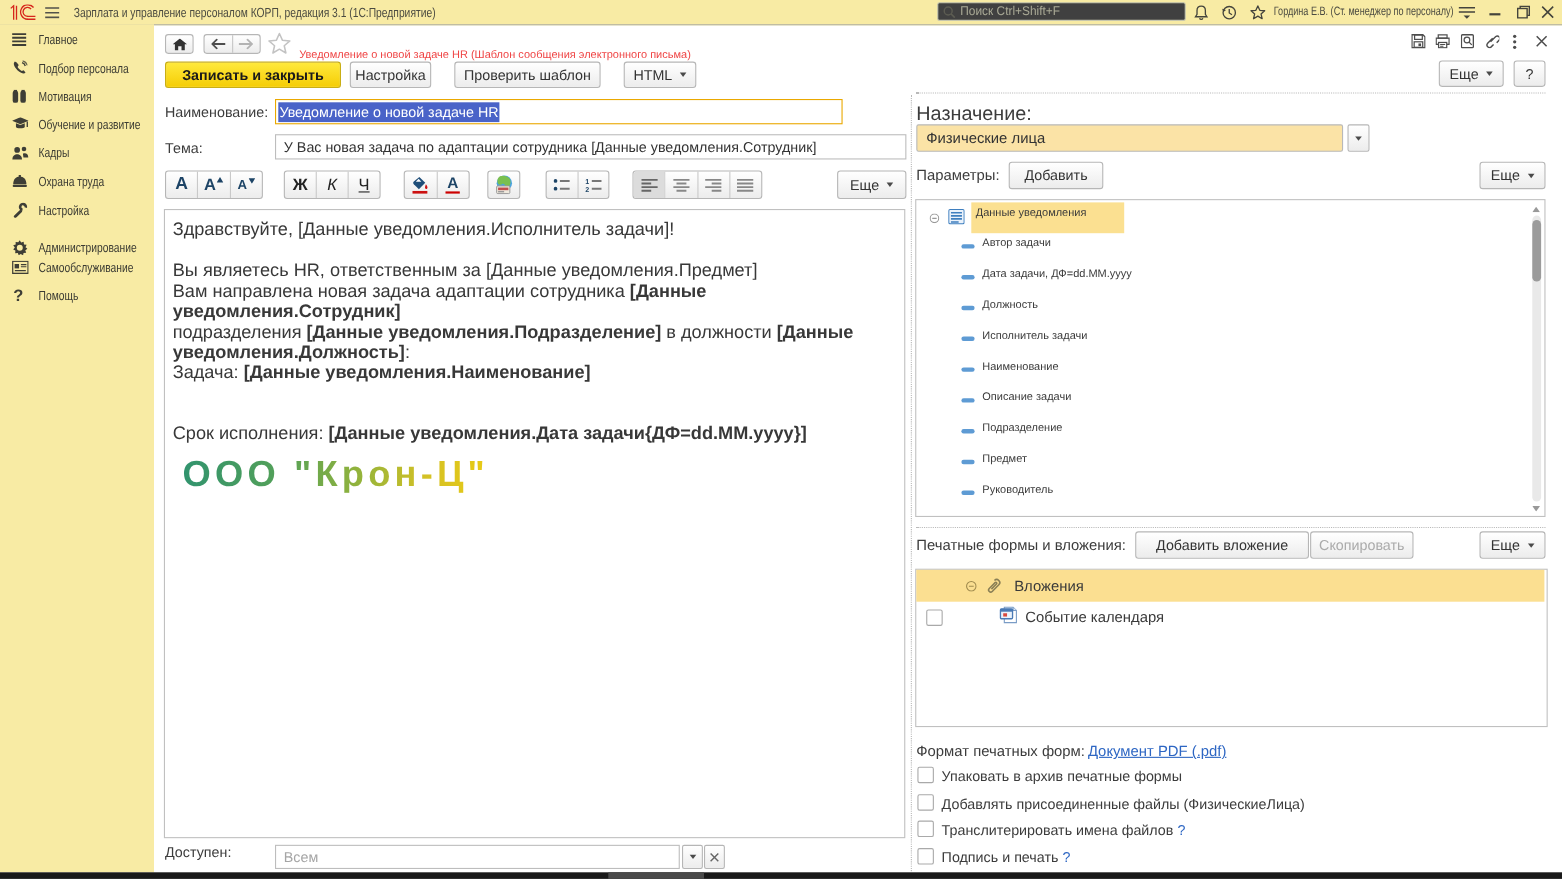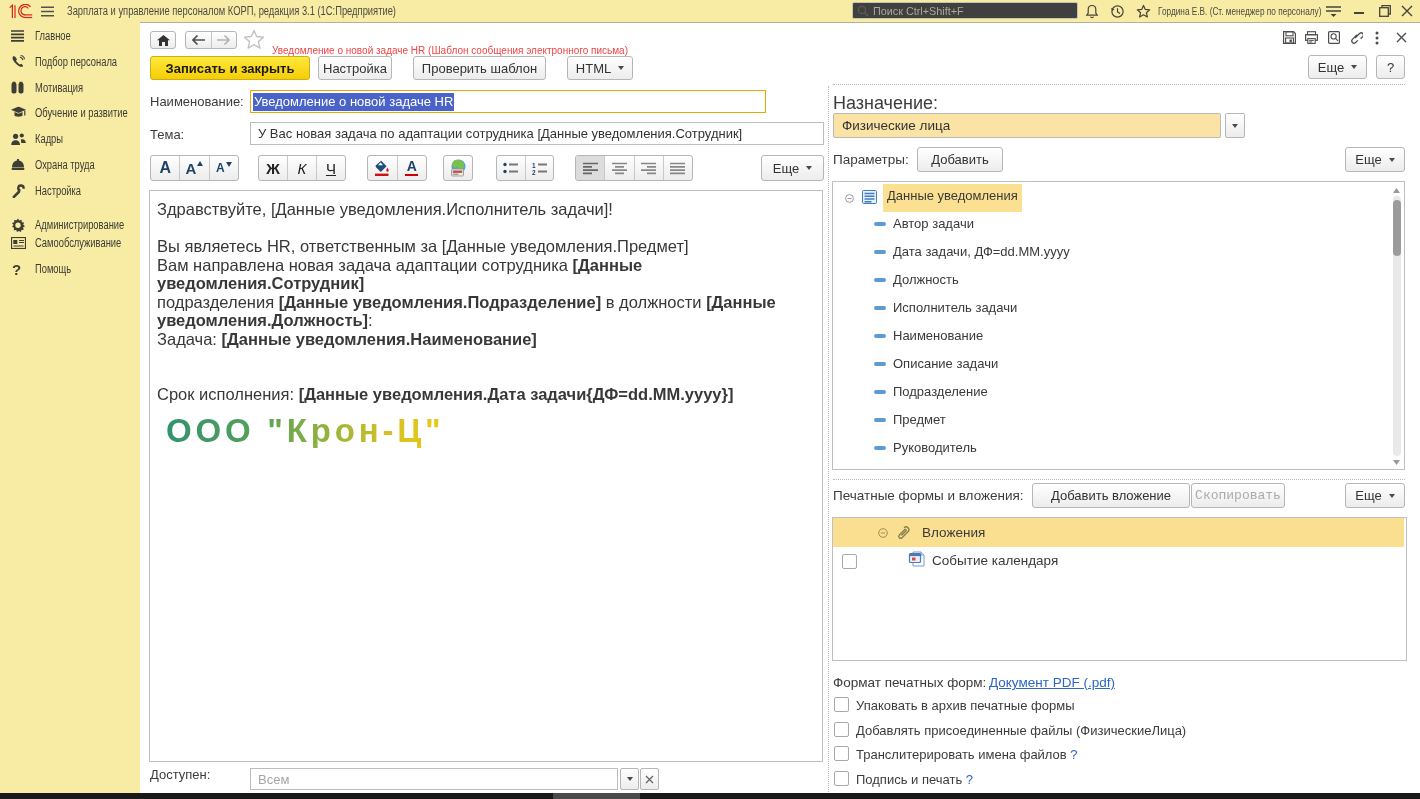--- a/index.html
+++ b/index.html
@@ -18,21 +18,21 @@
 #sidebar { position:absolute; left:0; top:22px; width:140px; height:771px; background:#f8eba4; }
 .sbitem { position:absolute; left:0; width:140px; height:26px; }
 .sbitem .txt { position:absolute; left:35px; top:50%; transform:translateY(-50%) scaleX(0.78); transform-origin:left center; font-size:12px; color:#3b3b33; white-space:nowrap; }
 .sbitem svg { position:absolute; left:11px; top:50%; transform:translateY(-50%); }
 
 .inp { position:absolute; border:1px solid #bdbdbd; background:#fff; font-size:13px; color:#333;
   display:flex; align-items:center; padding-left:7px; white-space:nowrap; }
 .dotted-v { position:absolute; border-left:1px dotted #b9b9b9; width:0; }
 .dotted-h { position:absolute; border-top:1px dotted #b9b9b9; height:0; }
 .cb { position:absolute; width:15px; height:15px; border:1px solid #a9a9a9; border-radius:2px; background:#fff; }
-.treetxt { position:absolute; font-size:13px; color:#3a3a3a; white-space:nowrap; }
+.treetxt { position:absolute; font-size:10px; color:#3a3a3a; white-space:nowrap; }
 .dash { position:absolute; width:12px; height:4px; border-radius:2px; background:#5e9bd4; }
 </style>
 </head>
 <body>
 <div id="app">
 
 <div id="topbar">
   <svg class="abs" style="left:9px;top:4px;" width="24" height="15" viewBox="0 0 24 15">
     <g fill="none" stroke="#d6261c" stroke-width="1.2">
       <path d="M0.8 3.6 L3.4 1.2 L3.4 14"></path>
@@ -388,21 +388,21 @@
         </svg>
     <div class="abs" style="right:3px;top:14px;width:8px;height:260px;background:#e9e9e9;border-radius:4px;"></div>
     <div class="abs" style="right:3px;top:18px;width:8px;height:56px;background:#9b9b9b;border-radius:4px;"></div>
     <svg class="abs" style="right:4px;top:278px;" width="7" height="5" viewBox="0 0 7 5">
           <path d="M0 0 L7 0 L3.5 5 Z" fill="#999"></path>
         </svg>
   </div>
   <div class="dotted-h" style="left:833px;top:479px;width:572px;"></div>
   <div class="lbl" style="left:833px;top:488px;font-size:13.5px;">Печатные формы и вложения:</div>
   <div class="btn" style="left:1032px;top:483px;width:158px;height:25px;">Добавить вложение</div>
-  <div class="btn" style="left:1191px;top:483px;width:94px;height:25px;color:#ababab;font-family:Liberation Mono, monospace;">Скопировать</div>
+  <div class="btn" style="left:1191px;top:483px;width:94px;height:25px;color:#ababab;">Скопировать</div>
   <div class="btn" style="left:1345px;top:483px;width:60px;height:25px;">Еще<span class="caret"></span></div>
 
   <div class="abs" style="left:832px;top:517px;width:575px;height:144px;border:1px solid #c0c0c0;background:#fff;">
     <div class="abs" style="left:0;top:0;width:571px;height:29px;background:#fbdf91;"></div>
     <svg class="abs" style="left:45px;top:10px;" width="10" height="10" viewBox="0 0 10 10">
           <circle cx="5" cy="5" r="4.3" fill="none" stroke="#a08b4e" stroke-width="1"></circle>
           <path d="M2.8 5h4.4" stroke="#a08b4e" stroke-width="1"></path>
         </svg>
     <svg class="abs" style="left:60px;top:5px;" width="20" height="20" viewBox="0 0 20 20">
           <g transform="rotate(45 10 10)">

